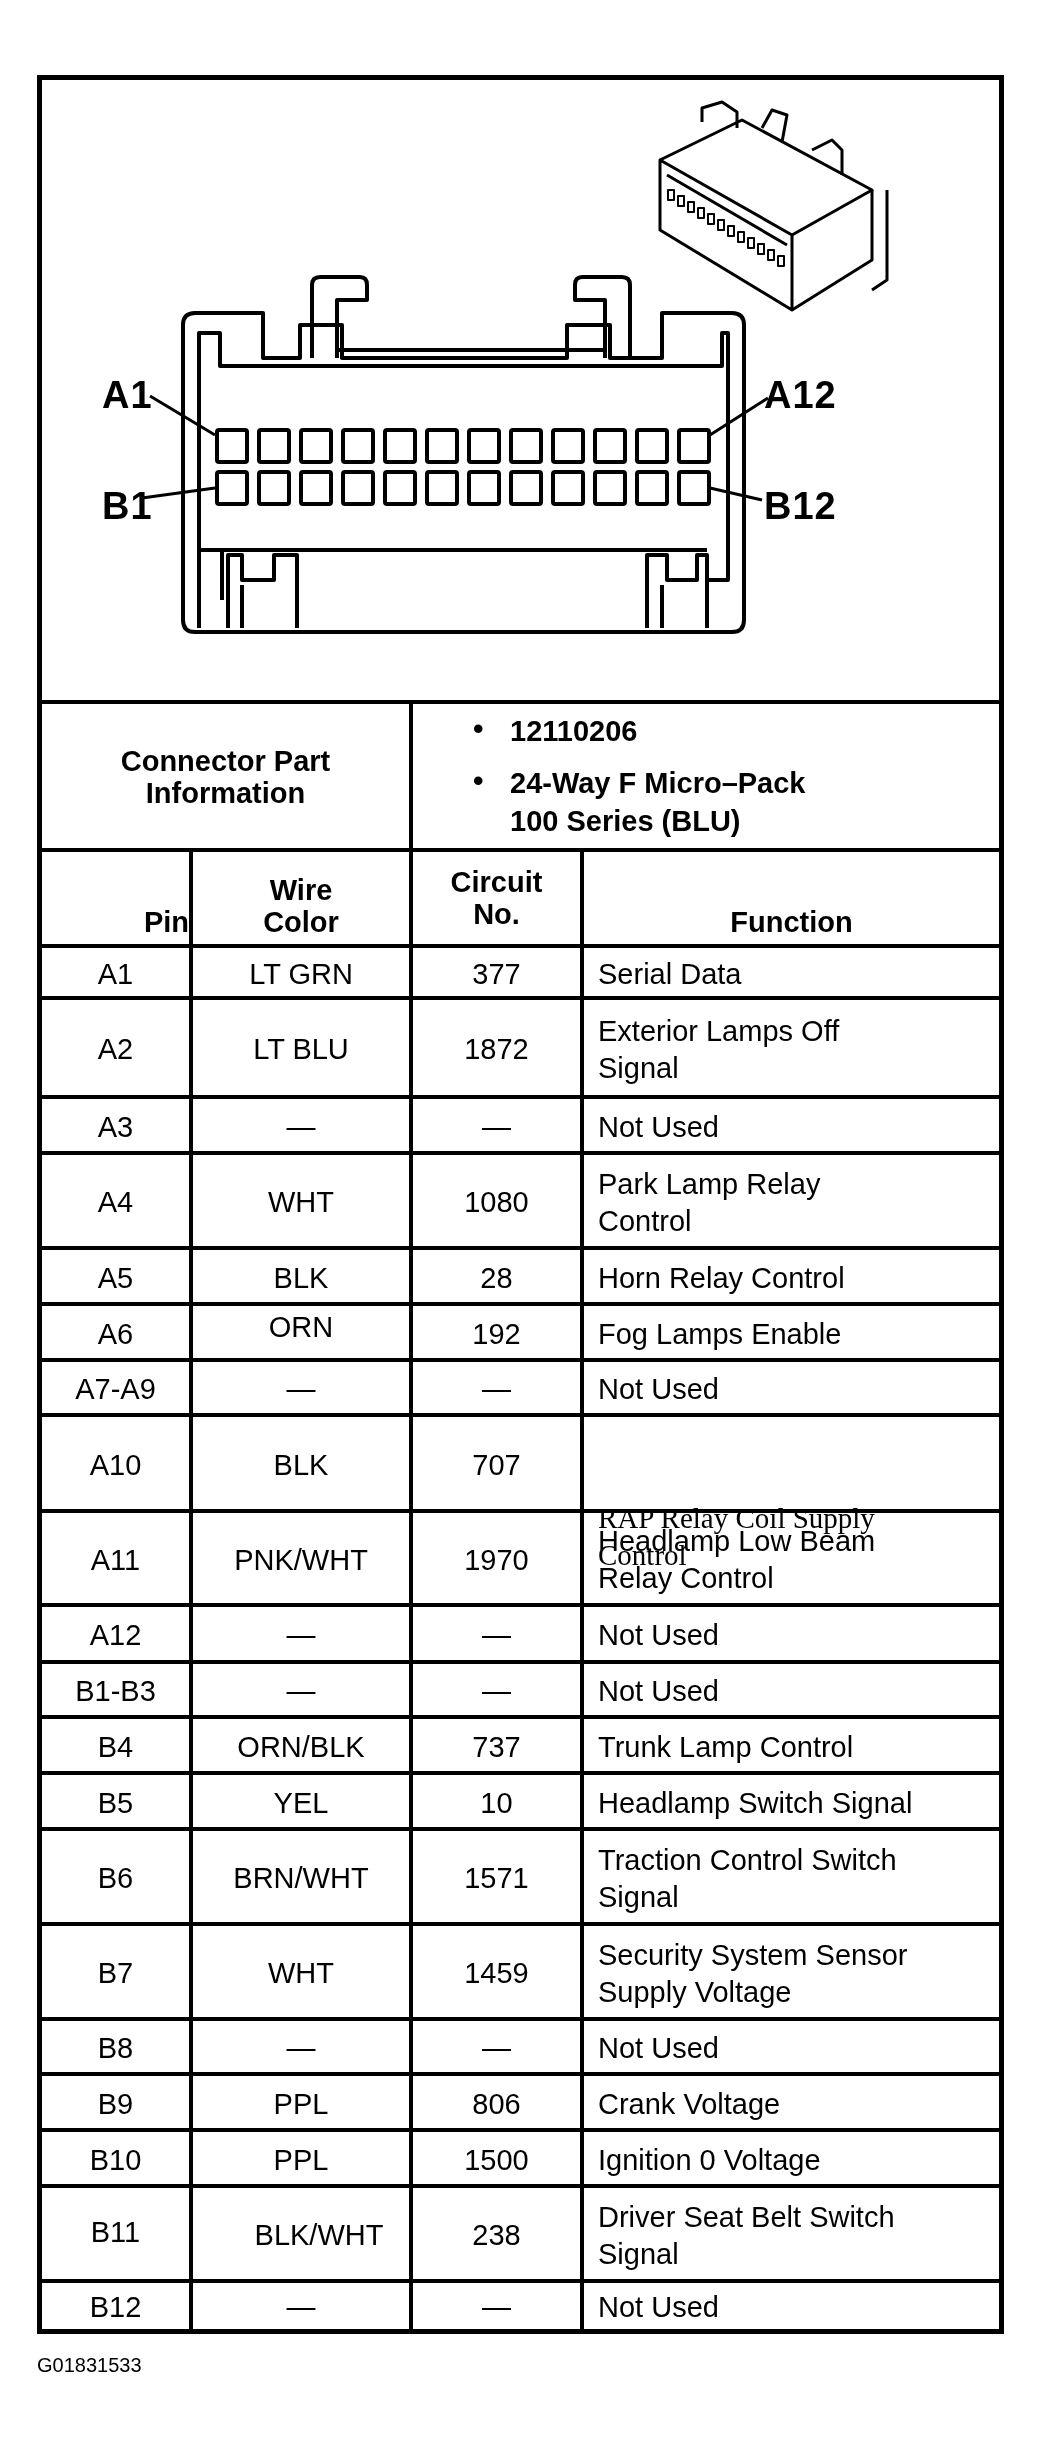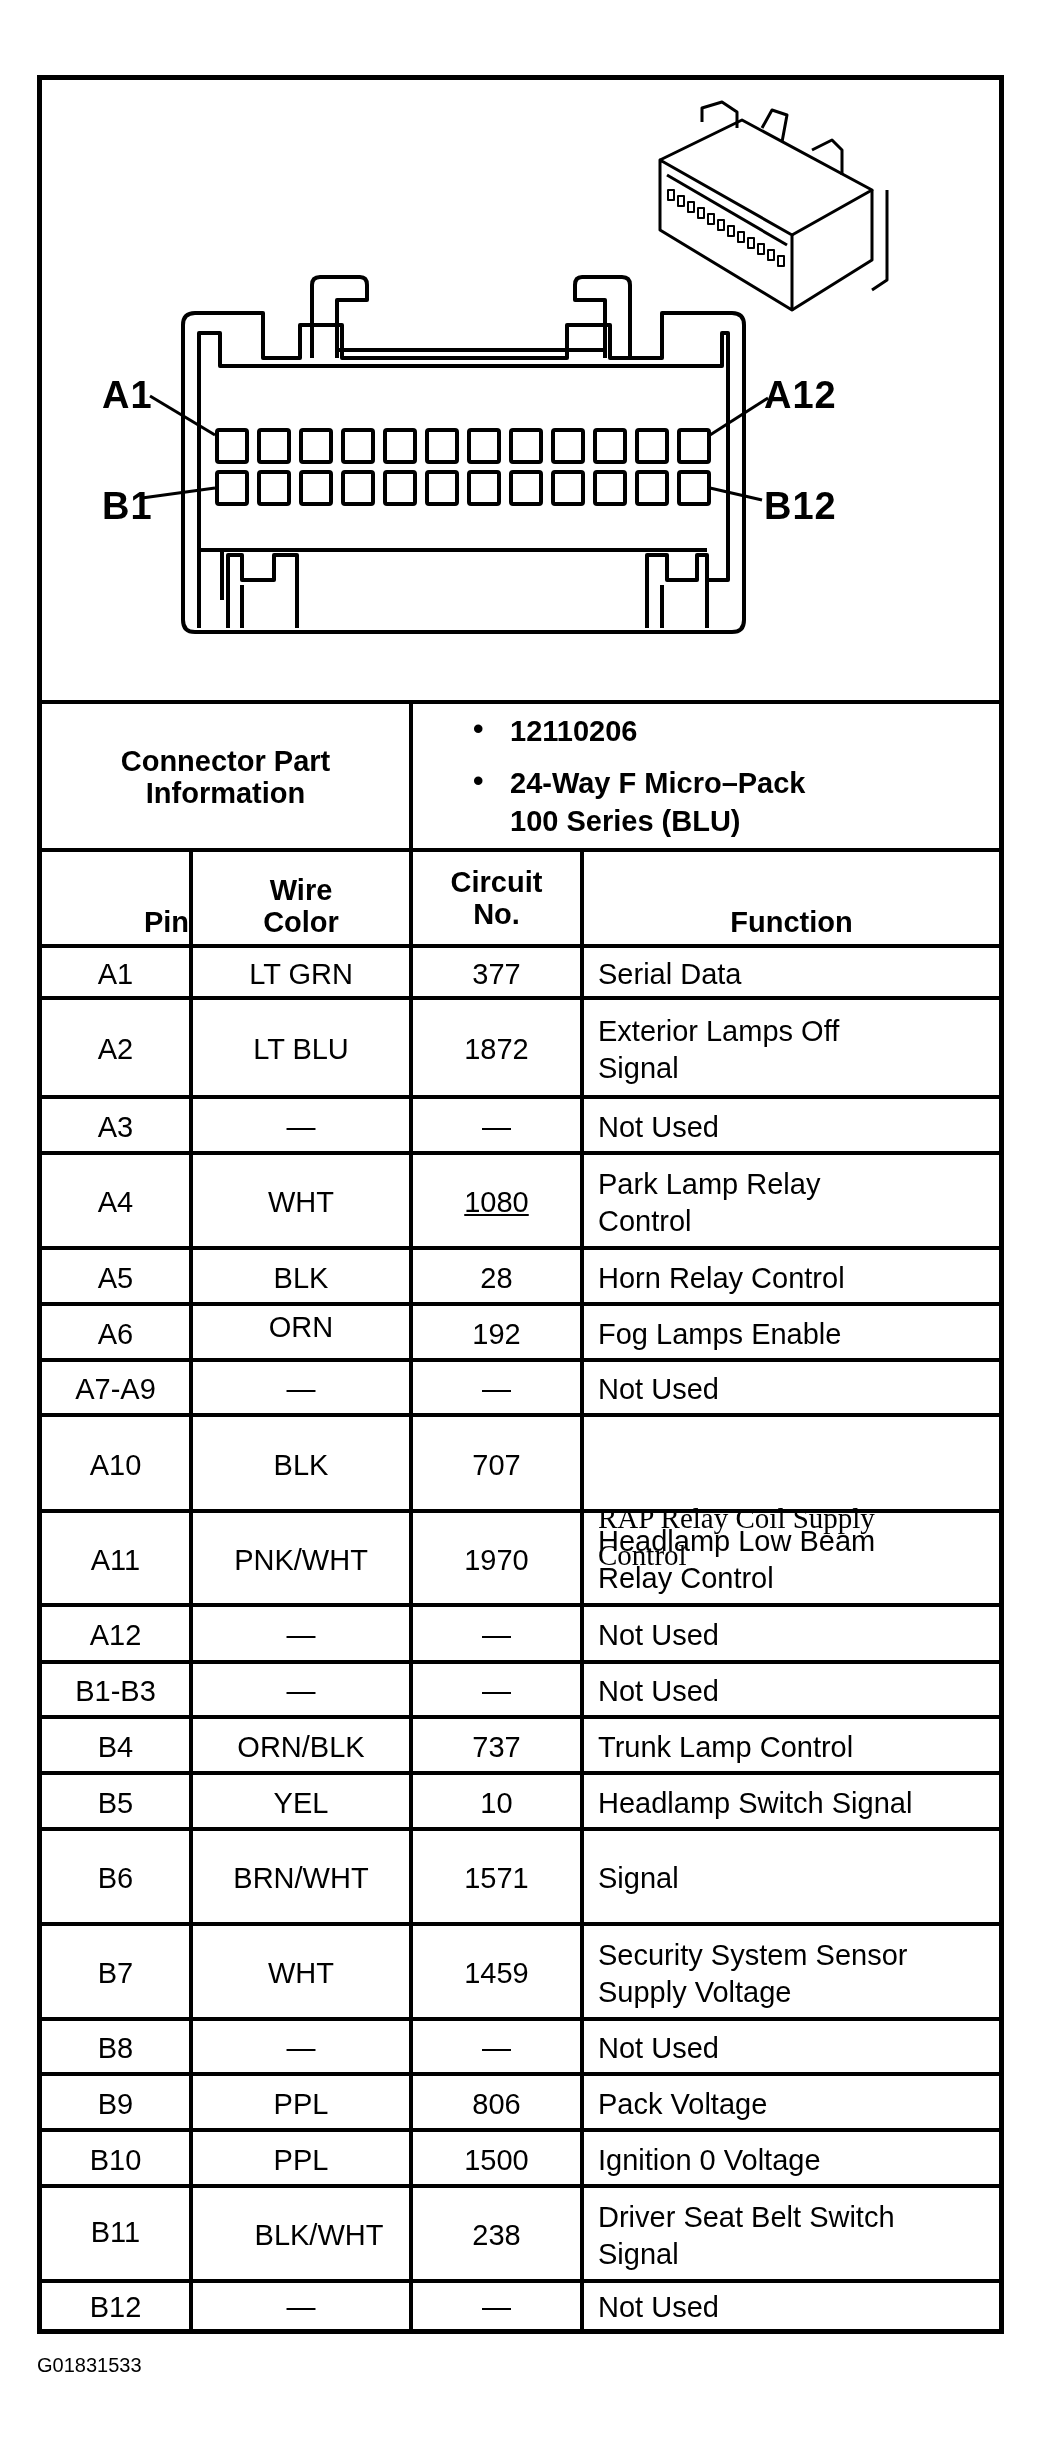--- a/index.html
+++ b/index.html
@@ -184,21 +184,21 @@
     <div class="cell c-left" style="left:542px; top:1019px; width:415px; height:56px; flex-direction:column; align-items:flex-start; justify-content:center;">
       <span>Not Used</span>
     </div>
     <div class="hline" style="top:1071px;"></div>
     <div class="cell c-center" style="left:0; top:1075px; width:147px; height:95px;">
       <span>A4</span>
     </div>
     <div class="cell c-center" style="left:151px; top:1075px; width:216px; height:95px;">
       <span>WHT</span>
     </div>
-    <div class="cell c-center" style="left:371px; top:1075px; width:167px; height:95px;text-decoration:underline;">
+    <div class="cell c-center" style="left:371px; top:1075px; width:167px; height:95px;">
       <span>1080</span>
     </div>
     <div class="cell c-left" style="left:542px; top:1075px; width:415px; height:95px; flex-direction:column; align-items:flex-start; justify-content:center;">
       <span>Park Lamp Relay</span>
       <span>Control</span>
     </div>
     <div class="hline" style="top:1166px;"></div>
     <div class="cell c-center" style="left:0; top:1170px; width:147px; height:56px;">
       <span>A5</span>
     </div>
@@ -321,20 +321,21 @@
     <div class="cell c-center" style="left:0; top:1751px; width:147px; height:95px;">
       <span>B6</span>
     </div>
     <div class="cell c-center" style="left:151px; top:1751px; width:216px; height:95px;">
       <span>BRN/WHT</span>
     </div>
     <div class="cell c-center" style="left:371px; top:1751px; width:167px; height:95px;">
       <span>1571</span>
     </div>
     <div class="cell c-left" style="left:542px; top:1751px; width:415px; height:95px; flex-direction:column; align-items:flex-start; justify-content:center;">
+      <span>Traction Control Switch</span>
       <span>Signal</span>
     </div>
     <div class="hline" style="top:1842px;"></div>
     <div class="cell c-center" style="left:0; top:1846px; width:147px; height:95px;">
       <span>B7</span>
     </div>
     <div class="cell c-center" style="left:151px; top:1846px; width:216px; height:95px;">
       <span>WHT</span>
     </div>
     <div class="cell c-center" style="left:371px; top:1846px; width:167px; height:95px;">
@@ -361,21 +362,21 @@
     <div class="cell c-center" style="left:0; top:1996px; width:147px; height:56px;">
       <span>B9</span>
     </div>
     <div class="cell c-center" style="left:151px; top:1996px; width:216px; height:56px;">
       <span>PPL</span>
     </div>
     <div class="cell c-center" style="left:371px; top:1996px; width:167px; height:56px;">
       <span>806</span>
     </div>
     <div class="cell c-left" style="left:542px; top:1996px; width:415px; height:56px; flex-direction:column; align-items:flex-start; justify-content:center;">
-      <span>Pack Voltage</span>
+      <span>Crank Voltage</span>
     </div>
     <div class="hline" style="top:2048px;"></div>
     <div class="cell c-center" style="left:0; top:2052px; width:147px; height:56px;">
       <span>B10</span>
     </div>
     <div class="cell c-center" style="left:151px; top:2052px; width:216px; height:56px;">
       <span>PPL</span>
     </div>
     <div class="cell c-center" style="left:371px; top:2052px; width:167px; height:56px;">
       <span>1500</span>

